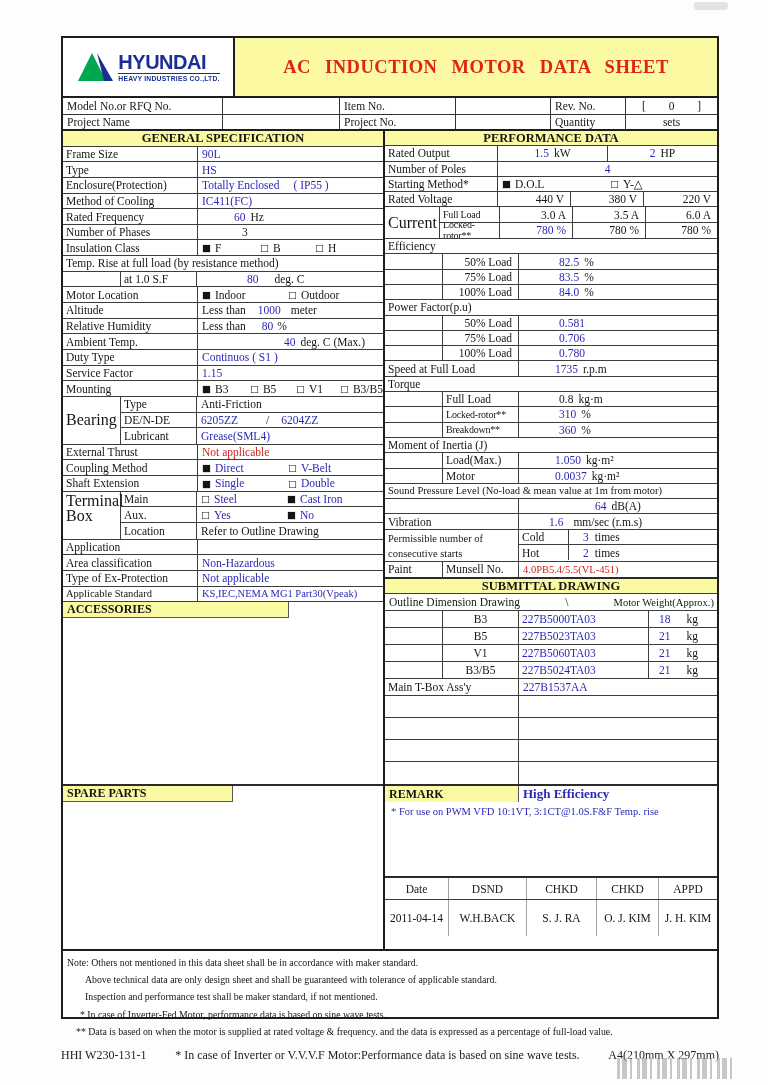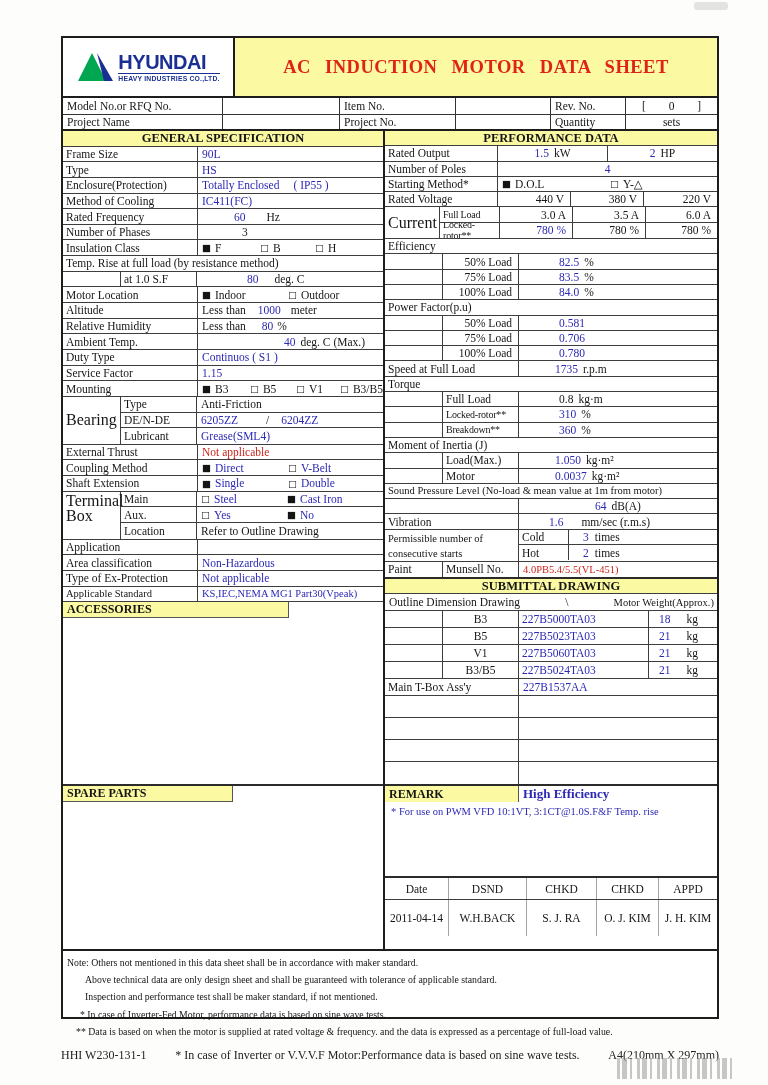--- a/index.html
+++ b/index.html
@@ -128,21 +128,21 @@
           </div>
         </div>
         <div class="r">
           <div class="c w135">Method of Cooling</div>
           <div class="e blue">IC411(FC)</div>
         </div>
         <div class="r">
           <div class="c w135">Rated Frequency</div>
           <div class="e pl36">
             <span class="blue">60</span>
-            <span style="margin-left:21px">Hz</span>
+            <span style="margin-left:5px">Hz</span>
           </div>
         </div>
         <div class="r">
           <div class="c w135">Number of Phases</div>
           <div class="e pl44">3</div>
         </div>
         <div class="r">
           <div class="c w135">Insulation Class</div>
           <div class="e">
             <span class="opt o58">
@@ -525,21 +525,21 @@
           <div class="e" style="justify-content:center;padding-left:0">
               <span class="blue">64</span>
               <span style="margin-left:5px">dB(A)</span>
             </div>
         </div>
 
         <div class="r">
           <div class="c w134">Vibration</div>
           <div class="e pl30">
               <span class="blue">1.6</span>
-              <span style="margin-left:18px">mm/sec (r.m.s)</span>
+              <span style="margin-left:10px">mm/sec (r.m.s)</span>
             </div>
         </div>
 
         <div class="grp">
           <div class="glab w134 top sm">
             <span>Permissible number of</span>
             <span>consecutive starts</span>
           </div>
           <div class="grows">
             <div class="r">

